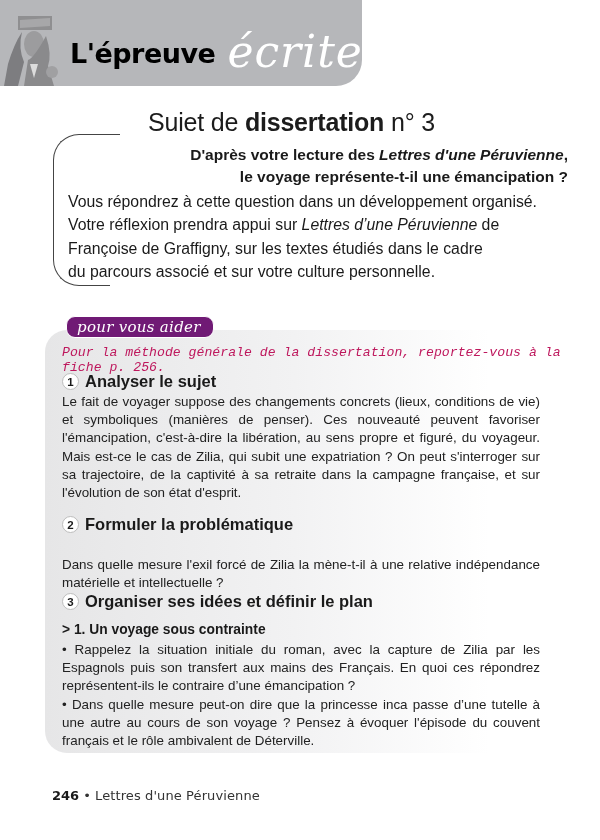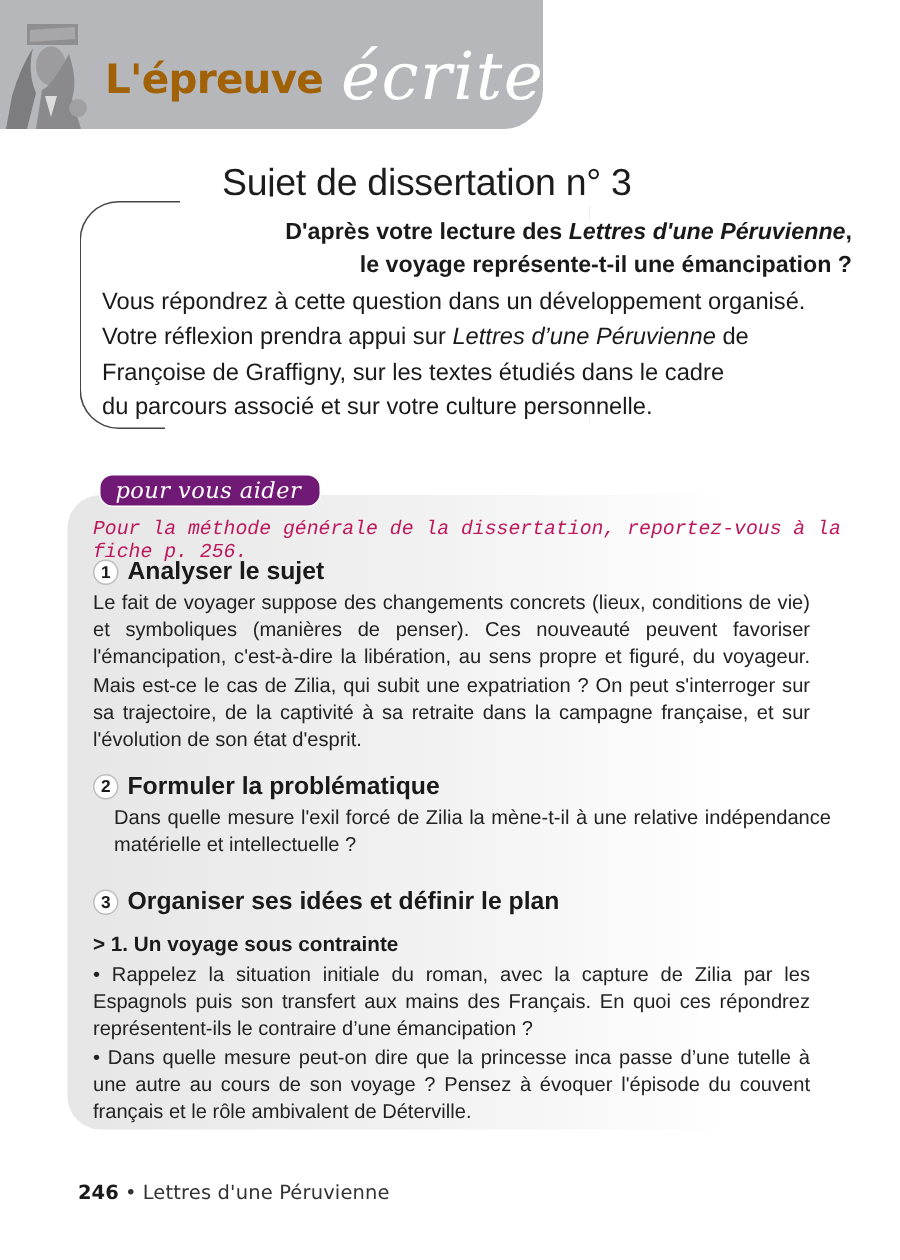--- a/index.html
+++ b/index.html
@@ -12,33 +12,33 @@
       background: #b6b7ba; border-bottom-right-radius: 26px;
     }
     .portrait {
       position: absolute; left: 4px; top: 14px; width: 62px; height: 72px;
     }
     .header-title {
       position: absolute; left: 70px; top: 22px; display: flex; align-items: baseline;
     }
     .header-title .t1 {
       font-family: "DejaVu Sans", sans-serif; font-weight: bold; font-size: 27px;
-      color: #a16207; letter-spacing: -0.5px;
+      color: #000000; letter-spacing: -0.5px;
     }
     .header-title .t2 {
       font-family: "DejaVu Serif", serif; font-style: italic; font-size: 44px;
       color: #ffffff; margin-left: 12px; letter-spacing: 1px; position: relative; top: 4px;
     }
 
     
     .subject-title {
       position: absolute; left: 148px; top: 108px; font-size: 25px; color: #1c1c1c;
       font-family: "Liberation Sans", sans-serif; letter-spacing: -0.2px;
     }
-    .subject-title b { font-weight: normal; }
+    .subject-title b { font-weight: bold; }
 
     
     .subject-box {
       position: absolute; left: 53px; top: 134px; width: 340px; height: 152px;
       border-left: 1.5px solid #444; border-top: 1.5px solid #444; border-bottom: 1.5px solid #444;
       border-top-left-radius: 26px; border-bottom-left-radius: 26px;
       border-top-color: #444;
     }
     .subject-box-mask-top {
       position: absolute; left: 120px; top: 131px; width: 300px; height: 6px; background: #fff;
@@ -148,21 +148,21 @@
 <div class="step-heading" style="top:372px;">
   <span class="step-num">1</span>
   <span>Analyser le sujet</span>
 </div>
 <div class="step-body" style="top:393px;">Le fait de voyager suppose des changements concrets (lieux, conditions de vie) et symboliques (manières de penser). Ces nouveauté peuvent favoriser l'émancipation, c'est-à-dire la libération, au sens propre et figuré, du voyageur. Mais est-ce le cas de Zilia, qui subit une expatriation ? On peut s'interroger sur sa trajectoire, de la captivité à sa retraite dans la campagne française, et sur l'évolution de son état d'esprit.</div>
 
 <div class="step-heading" style="top:515px;">
   <span class="step-num">2</span>
   <span>Formuler la problématique</span>
 </div>
-<div class="step-body" style="top:536px;margin-left:14px;">Dans quelle mesure l'exil forcé de Zilia la mène-t-il à une relative indépendance matérielle et intellectuelle ?</div>
+<div class="step-body" style="top:556px;">Dans quelle mesure l'exil forcé de Zilia la mène-t-il à une relative indépendance matérielle et intellectuelle ?</div>
 
 <div class="step-heading" style="top:592px;">
   <span class="step-num">3</span>
   <span>Organiser ses idées et définir le plan</span>
 </div>
 <div class="plan-heading">&gt; 1. Un voyage sous contrainte</div>
 <div class="step-body" style="top:641px;">• Rappelez la situation initiale du roman, avec la capture de Zilia par les Espagnols puis son transfert aux mains des Français. En quoi ces répondrez représentent-ils le contraire d’une émancipation ?</div>
 <div class="step-body" style="top:696px;">• Dans quelle mesure peut-on dire que la princesse inca passe d’une tutelle à une autre au cours de son voyage ? Pensez à évoquer l'épisode du couvent français et le rôle ambivalent de Déterville.</div>
 
 <div class="footer">

